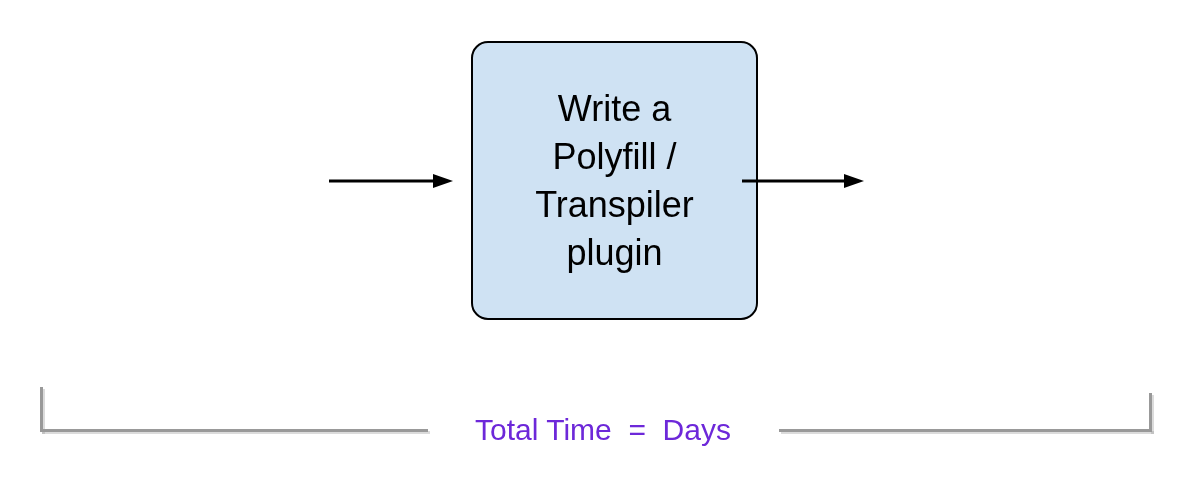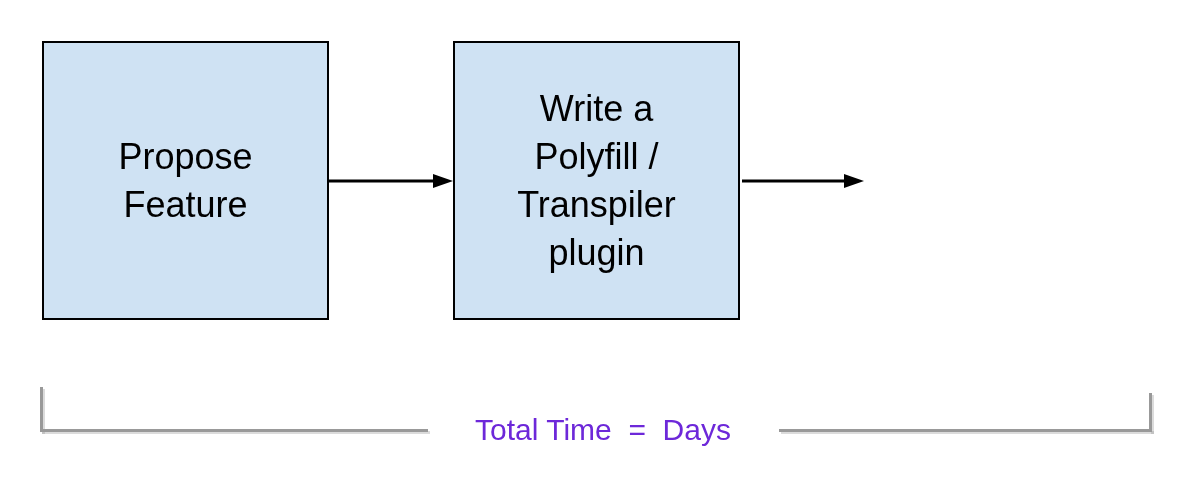--- a/index.html
+++ b/index.html
@@ -28,21 +28,21 @@
     justify-content: center;
   }
   .flow-box .label {
     font-size: 36px;
     line-height: 48px;
     color: #000000;
     text-align: center;
     white-space: pre-line;
   }
   #box-propose { left: 42px; }
-  #box-polyfill { left: 453px; }
+  #box-polyfill { left: 471px; border-radius: 17px; }
   #box-use { left: 864px; }
   .arrow-svg {
     position: absolute;
     top: 170px;
     height: 22px;
   }
   #arrow-1 { left: 329px; width: 124px; }
   #arrow-2 { left: 742px; width: 122px; }
   
   .bracket-part {
@@ -65,24 +65,20 @@
     font-size: 30px;
     color: #6d28d9;
     white-space: pre;
   }
 </style>
 </head>
 <body>
 
 <div class="canvas">
 
-  <div class="flow-box" id="box-propose">
-    <div class="label">Propose
-Feature</div>
-  </div>
 
   <div class="flow-box" id="box-polyfill">
     <div class="label">Write a
 Polyfill /
 Transpiler
 plugin</div>
   </div>
 
 
   <svg class="arrow-svg" id="arrow-1" viewBox="0 0 124 22">

